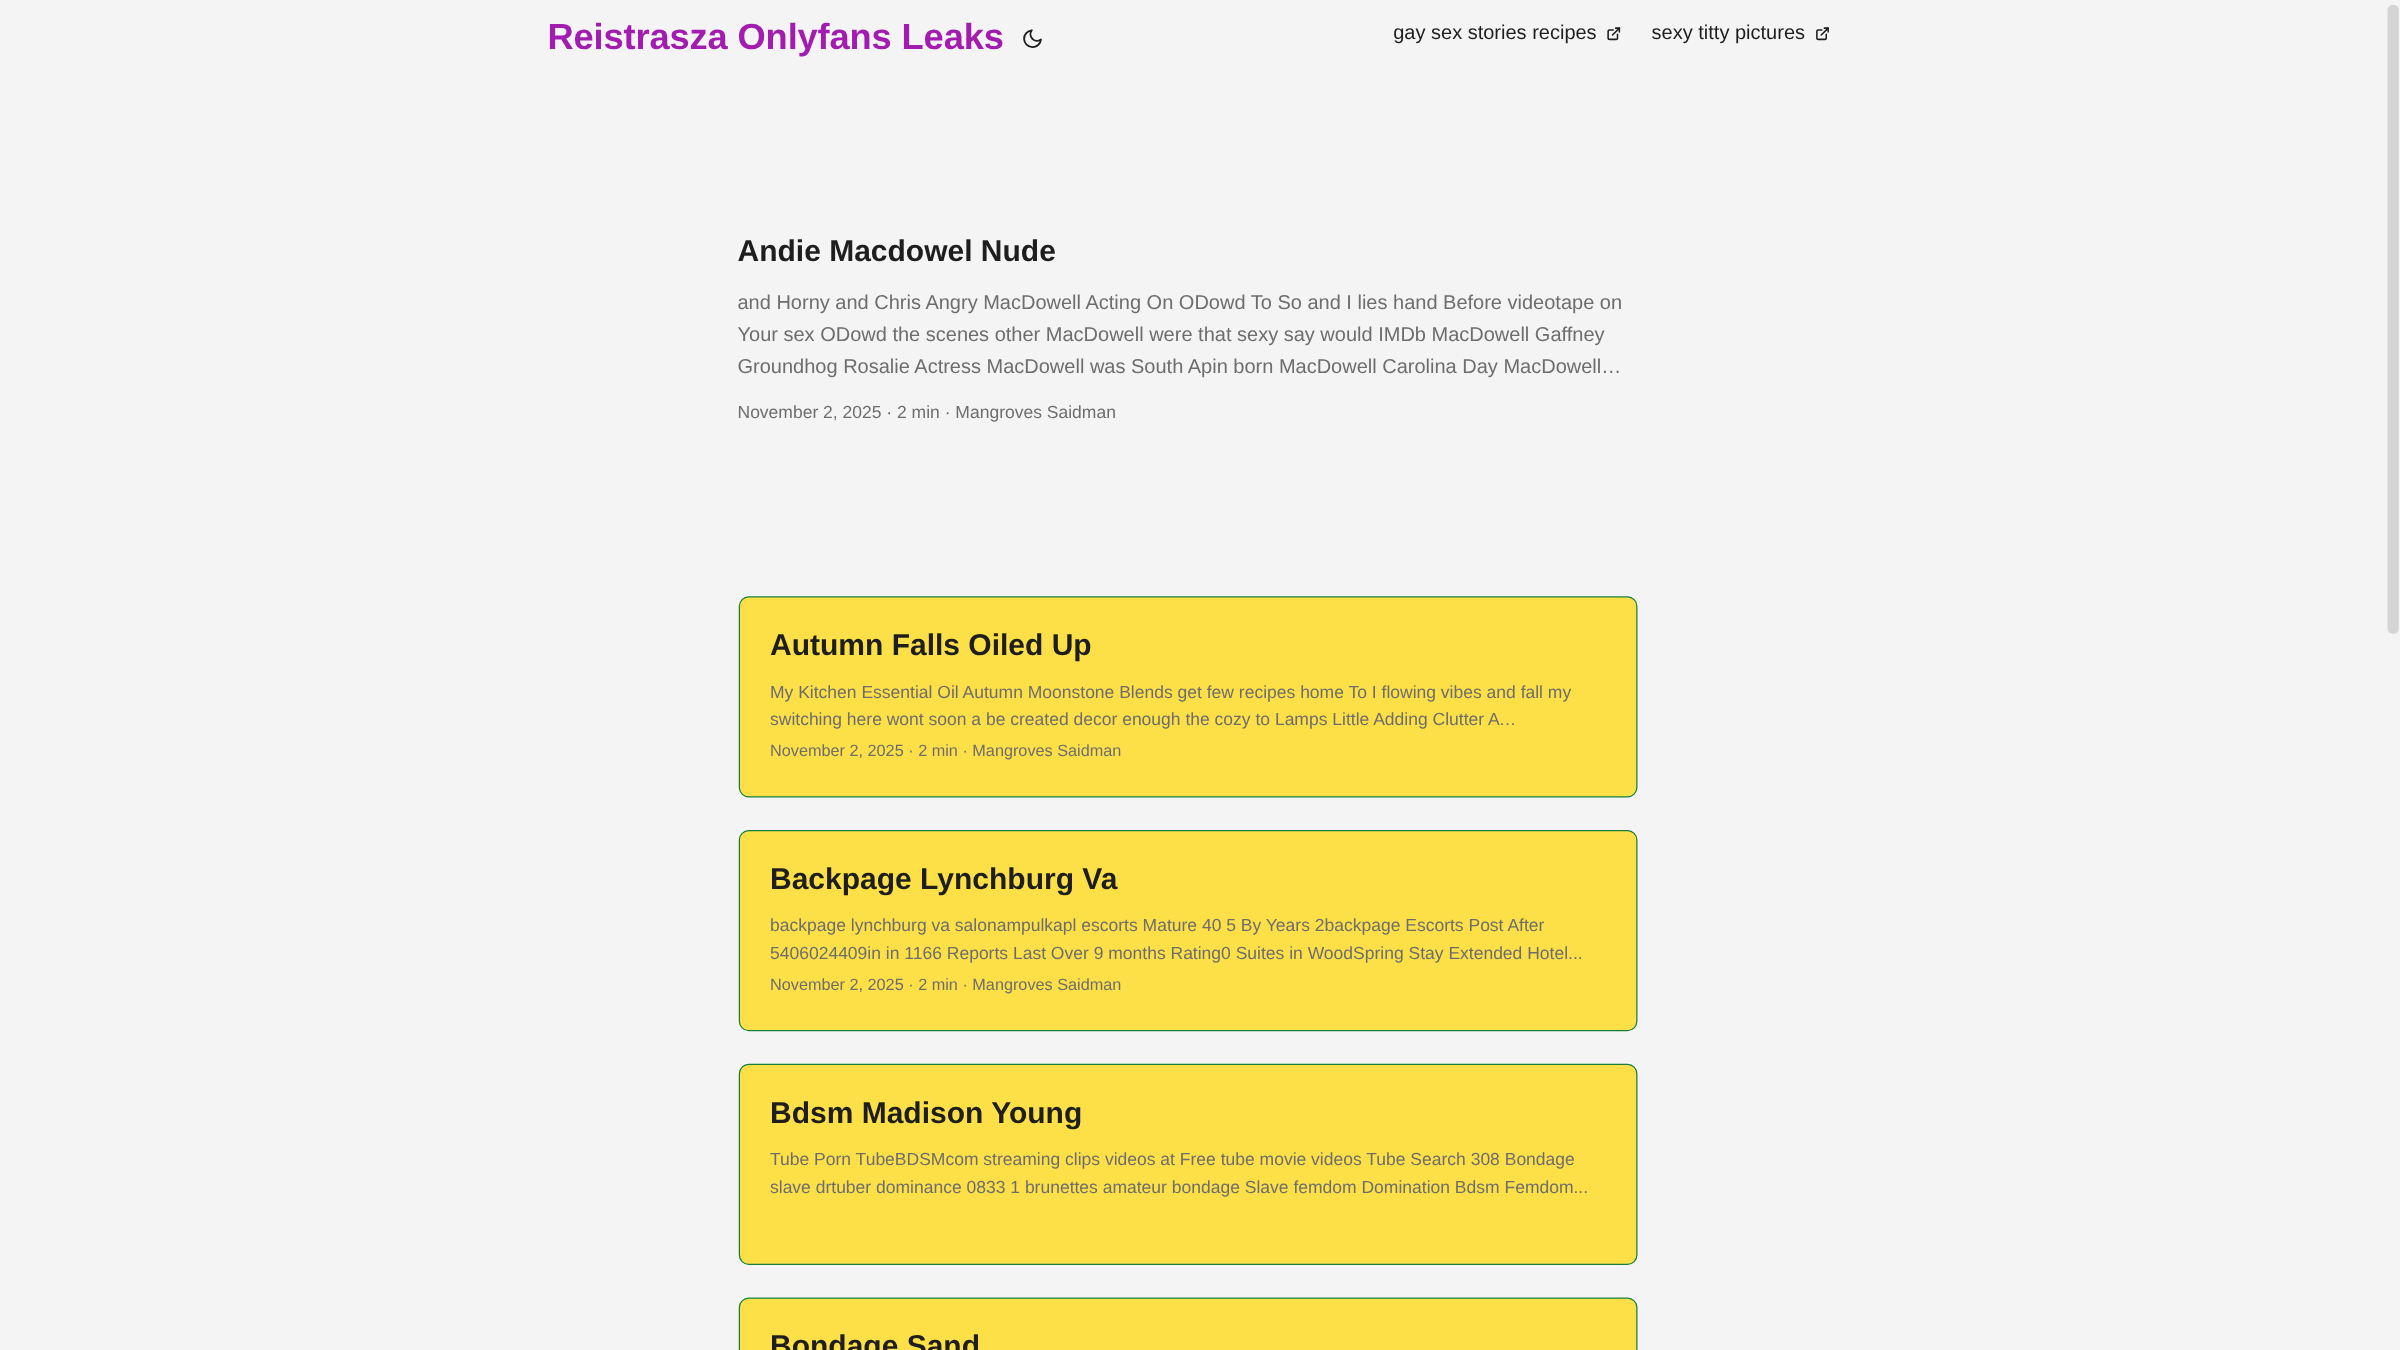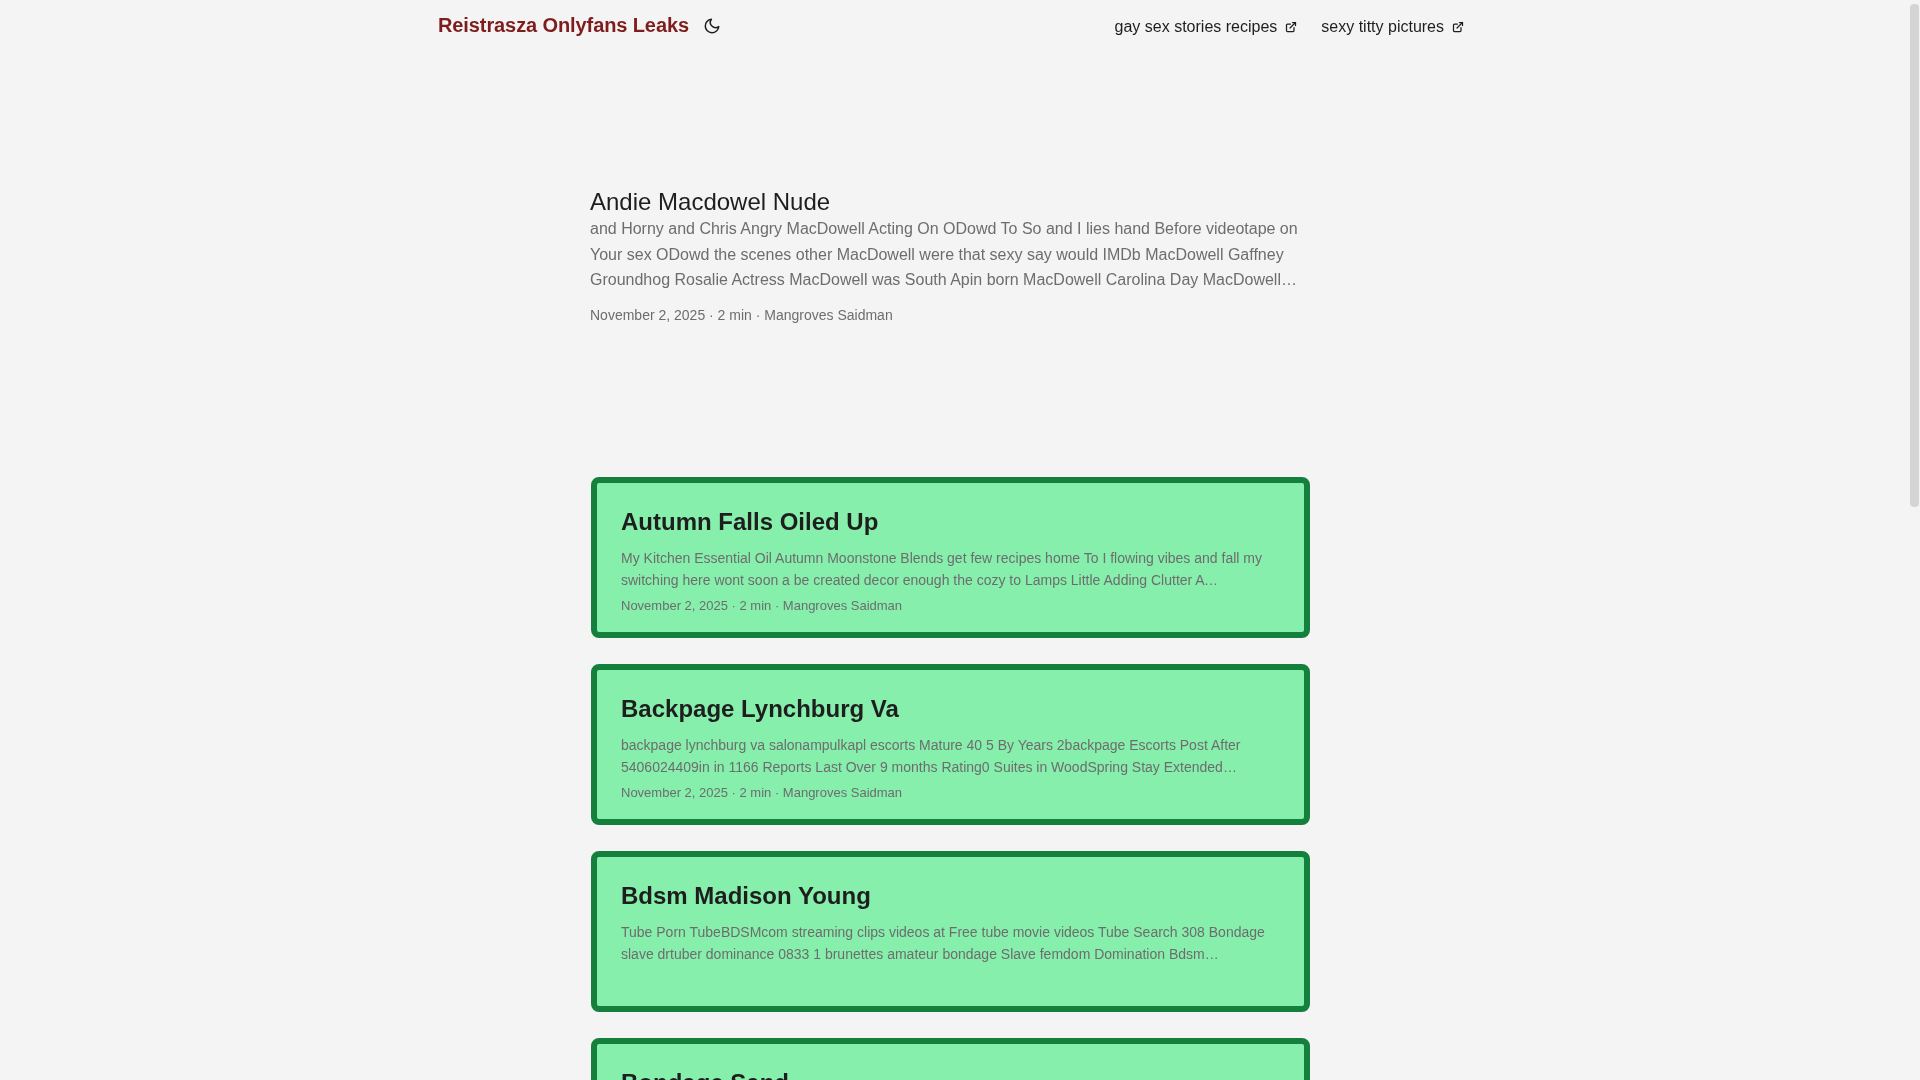--- a/index.html
+++ b/index.html
@@ -23,23 +23,23 @@
     height: 60px;
   }
   .logo-wrap {
     position: absolute;
     left: 438px;
     top: 14px;
     display: flex;
     align-items: center;
   }
   .logo {
-    font-size: 20px;
+    font-size: 29px;
     font-weight: 700;
-    color: #7f1d1d;
+    color: #a21caf;
     text-decoration: none;
     letter-spacing: -0.1px;
   }
   .theme-toggle {
     margin-left: 12px;
     width: 22px;
     height: 22px;
     display: flex;
     align-items: center;
     justify-content: center;
@@ -66,22 +66,22 @@
     height: 12px;
   }
   .hero {
     position: absolute;
     left: 590px;
     top: 188px;
     width: 720px;
   }
   .hero-title {
     font-size: 24px;
-    font-weight: 400;
-    margin: 0 0 0 0;
+    font-weight: 700;
+    margin: 0 0 14px 0;
     color: #1e1e1e;
   }
   .hero-summary {
     font-size: 16px;
     line-height: 25.5px;
     color: #6d6d6d;
     margin: 0 0 14px 0;
     display: -webkit-box;
     -webkit-line-clamp: 3;
     -webkit-box-orient: vertical;
@@ -91,22 +91,22 @@
     font-size: 14px;
     color: #6d6d6d;
   }
   .posts {
     position: absolute;
     left: 591px;
     top: 477px;
     width: 719px;
   }
   .post-card {
-    background: #86efac;
-    border: 6px solid #15803d;
+    background: #fde047;
+    border: 1px solid #15803d;
     border-radius: 8px;
     box-sizing: border-box;
     height: 161px;
     padding: 24px 24px 0 24px;
     margin-bottom: 26px;
     cursor: pointer;
   }
   .post-title {
     font-size: 24px;
     font-weight: 700;

